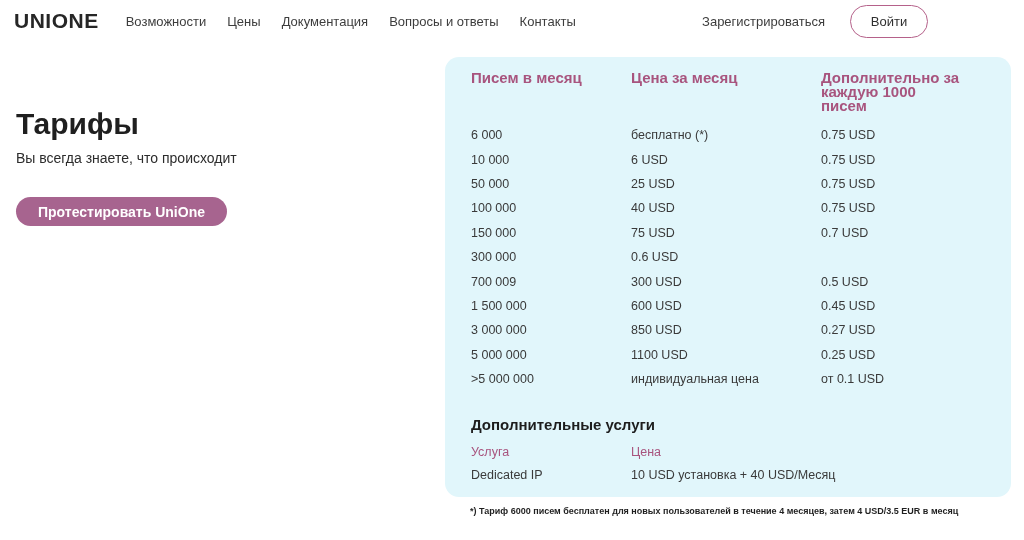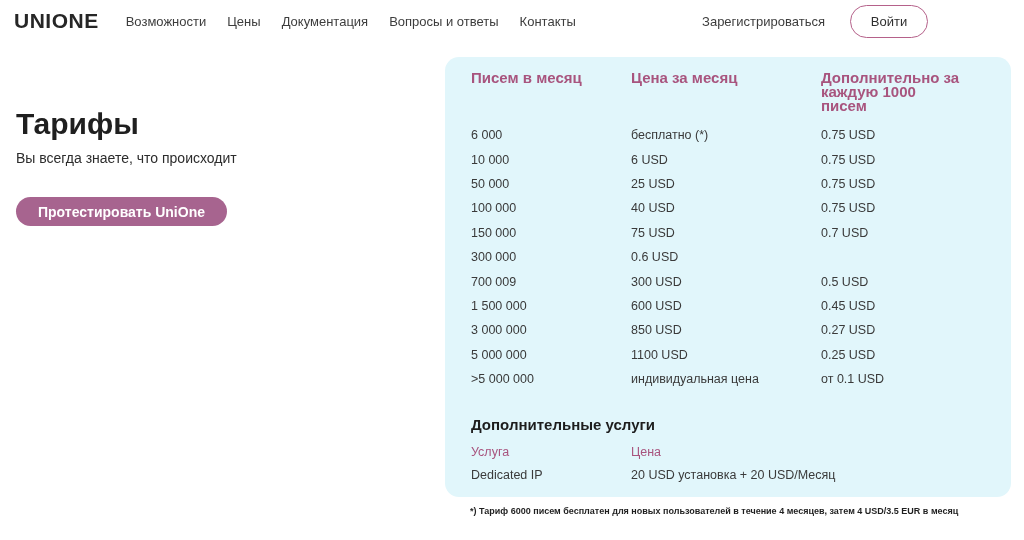--- a/index.html
+++ b/index.html
@@ -136,20 +136,20 @@
     </div>
 
   <h2 class="svc-title">Дополнительные услуги</h2>
   <div class="svc-head">
     <div class="hcell">Услуга</div>
     <div class="hcell">Цена</div>
   </div>
   <div class="svc-rows" id="services-rows">
       <div class="trow2">
         <div class="cell">Dedicated IP</div>
-        <div class="cell">20 USD установка + 20 USD/Месяц</div>
+        <div class="cell">10 USD установка + 40 USD/Месяц</div>
       </div>
     </div>
 </section>
 
 <div class="footnotes">
   <p>*) Тариф 6000 писем бесплатен для новых пользователей в течение 4 месяцев, затем 4 USD/3.5 EUR в месяц</p>
 </div>
 
 </body></html>

